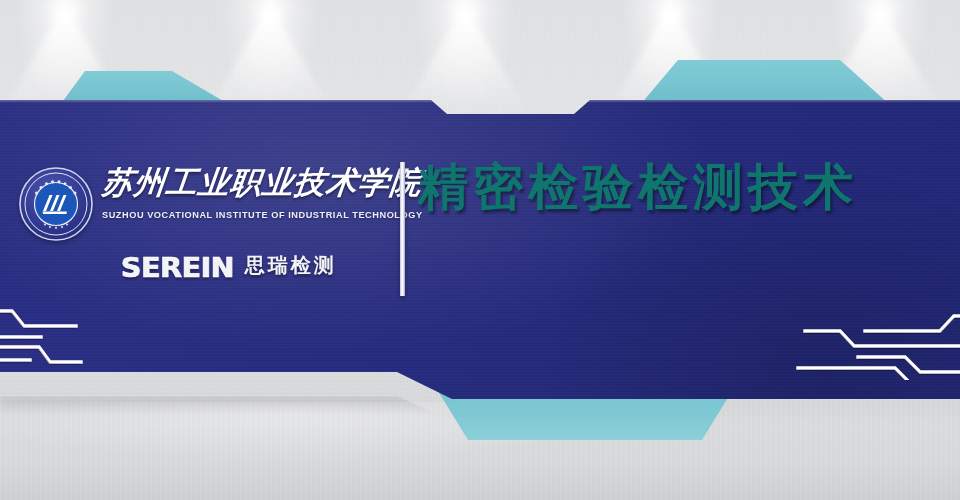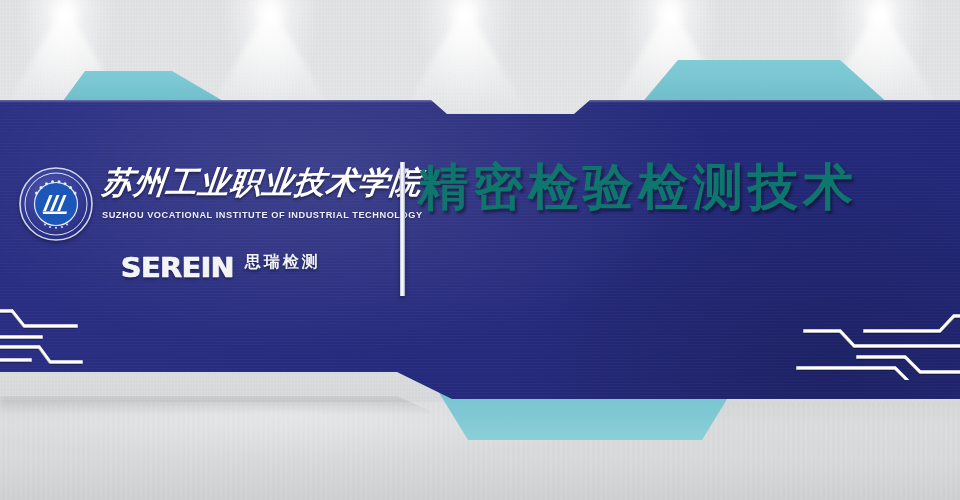--- a/index.html
+++ b/index.html
@@ -155,21 +155,21 @@
   }
   #serein-mark{
     font-size:27px; font-weight:900; color:#f2f3f7;
     letter-spacing:-0.5px;
     font-family:"DejaVu Sans","Liberation Sans",sans-serif;
     transform:scaleX(1.06);
     text-shadow:0 2px 3px rgba(0,0,0,.45), 1px 0 0 rgba(255,255,255,.35);
     -webkit-text-stroke:0.6px #ffffff;
   }
   #serein-cn{
-    font-size:16px; font-weight:700; color:#f2f3f7;
+    font-size:20px; font-weight:700; color:#f2f3f7;
     letter-spacing:3px;
     font-family:"DejaVu Sans","Liberation Sans",sans-serif;
     text-shadow:0 2px 3px rgba(0,0,0,.45);
   }
 
   
   #divider{
     position:absolute; left:400px; top:162px; width:5px; height:134px;
     background:linear-gradient(90deg,#b9bdd8 0%,#ffffff 38%,#f2f3fa 62%,#9ea3c4 100%);
     box-shadow:0 2px 4px rgba(0,0,0,.35);

